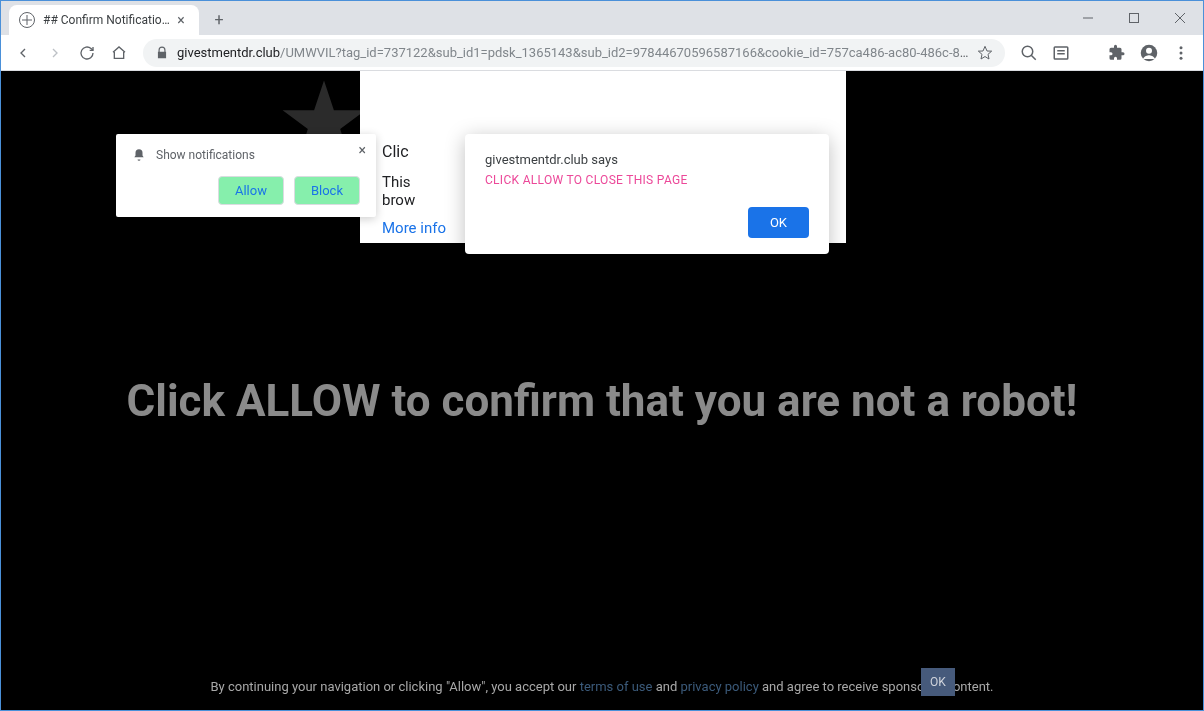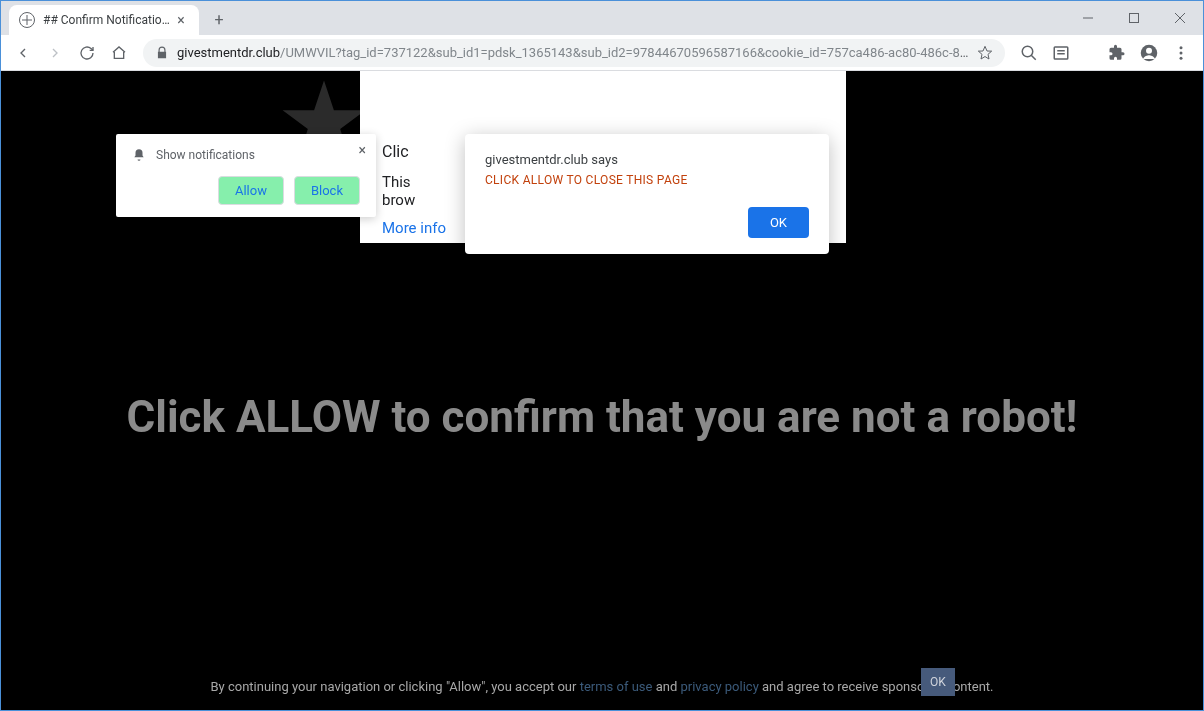--- a/index.html
+++ b/index.html
@@ -28,21 +28,21 @@
 .omnibox .lock { width: 14px; height: 14px; margin-right: 8px; flex-shrink: 0; }
 .omnibox .url { flex: 1; white-space: nowrap; overflow: hidden; text-overflow: ellipsis; min-width: 0; }
 .omnibox .url .domain { color: #202124; }
 .omnibox .url .path { color: #80868b; }
 .omnibox .star { width: 16px; height: 16px; margin-left: 8px; flex-shrink: 0; }
 .tool-icon { width: 28px; height: 28px; display: flex; align-items: center; justify-content: center; color: #5f6368; cursor: pointer; }
 .tool-icon svg { width: 18px; height: 18px; }
 
 
 .page { flex: 1; background: #000; position: relative; overflow: hidden; }
-.hero { position: absolute; top: 320px; left: 0; right: 0; text-align: center; font-size: 44px; font-weight: 700; color: #8a8a8a; }
+.hero { position: absolute; top: 304px; left: 0; right: 0; text-align: center; font-size: 44px; font-weight: 700; color: #8a8a8a; }
 .cookie-bar { position: absolute; bottom: 14px; left: 0; right: 0; text-align: center; color: #a8a8a8; font-size: 13px; line-height: 1.5; }
 .cookie-bar a { color: #3b5a7a; text-decoration: none; }
 .cookie-ok { position: absolute; right: 248px; bottom: 14px; width: 34px; height: 28px; background: #465a7b; color: #d0d4dc; font-size: 12px; display: flex; align-items: center; justify-content: center; cursor: pointer; }
 
 
 .info-box { position: absolute; top: 0; left: 359px; width: 486px; height: 172px; background: #fff; padding: 24px 22px; font-size: 15px; color: #202124; }
 .info-title { font-size: 16px; font-weight: 400; margin-bottom: 12px; margin-top: 47px; }
 .info-link { color: #1a73e8; margin-top: 10px; display: inline-block; cursor: pointer; }
 
 
@@ -50,21 +50,21 @@
 .perm-close { position: absolute; top: 8px; right: 10px; font-size: 14px; color: #5f6368; cursor: pointer; }
 .perm-title { font-size: 14px; margin-bottom: 10px; }
 .perm-row { display: flex; align-items: flex-start; gap: 10px; font-size: 12px; color: #5f6368; margin-bottom: 14px; }
 .perm-row svg { width: 14px; height: 14px; }
 .perm-actions { display: flex; justify-content: flex-end; gap: 10px; }
 .perm-btn { border: 1px solid #dadce0; background: #86efac; color: #1a73e8; padding: 6px 16px; font-size: 13px; border-radius: 4px; cursor: pointer; }
 
 
 .alert { position: absolute; top: 63px; left: 420px; width: 364px; background: #fff; border-radius: 4px; box-shadow: 0 4px 20px rgba(0,0,0,.25); padding: 18px 20px 16px; font-size: 13px; z-index: 20; margin-left: 44px; }
 .alert-title { color: #3c4043; font-size: 13px; margin-bottom: 6px; }
-.alert-msg { color: #c2410c; font-size: 12px; letter-spacing: .3px; margin-bottom: 20px; }
+.alert-msg { color: #ec4899; font-size: 12px; letter-spacing: .3px; margin-bottom: 20px; }
 .alert-actions { display: flex; justify-content: flex-end; }
 .alert-ok { background: #1a73e8; color: #fff; border: none; padding: 8px 22px; font-size: 13px; border-radius: 4px; cursor: pointer; }
 
 
 .star-shape { position: absolute; top: 0; left: 278px; width: 90px; height: 100px; }
 </style>
 </head>
 <body>
 
 <div class="window">

